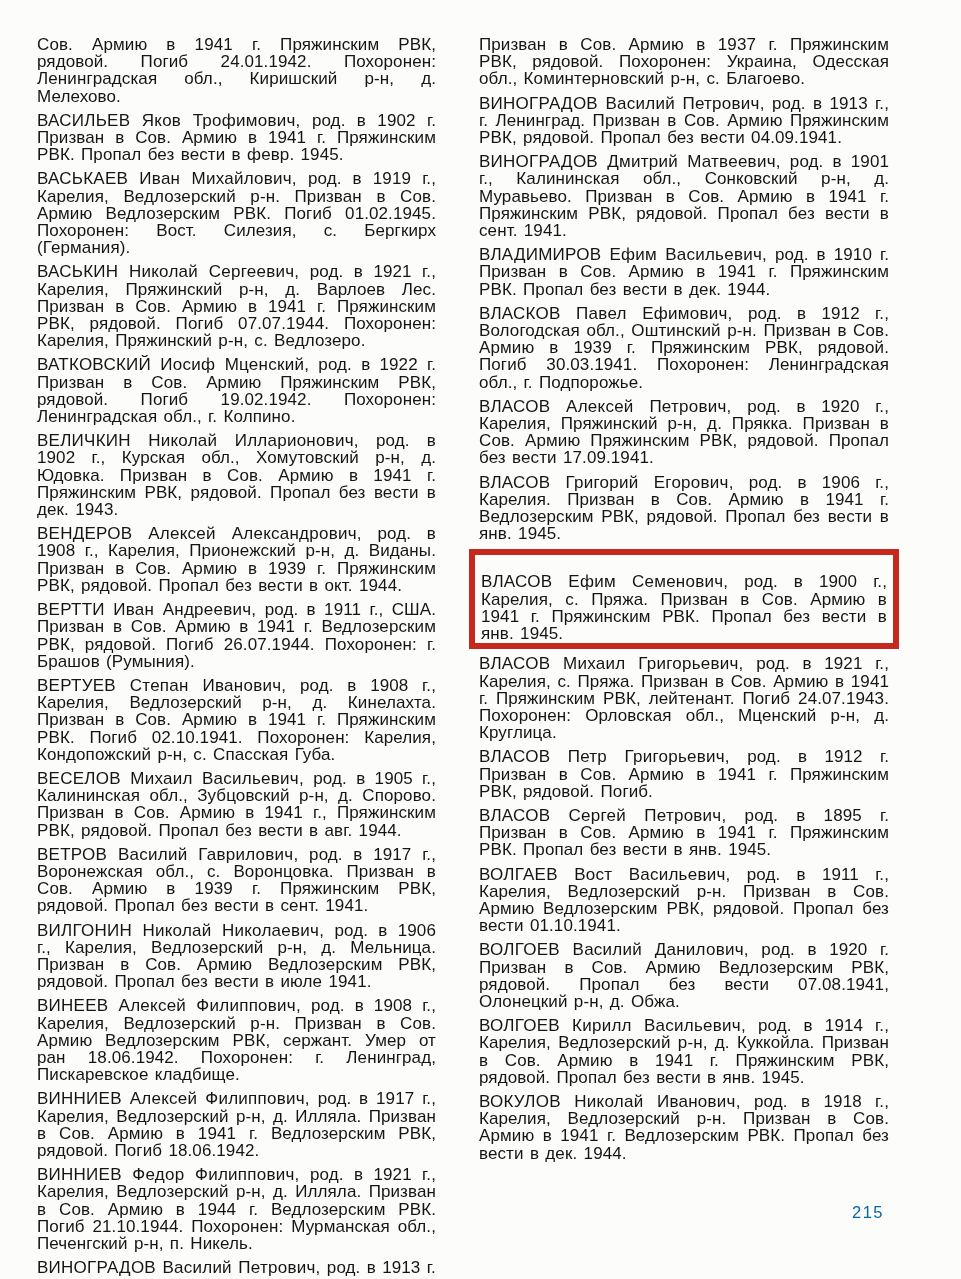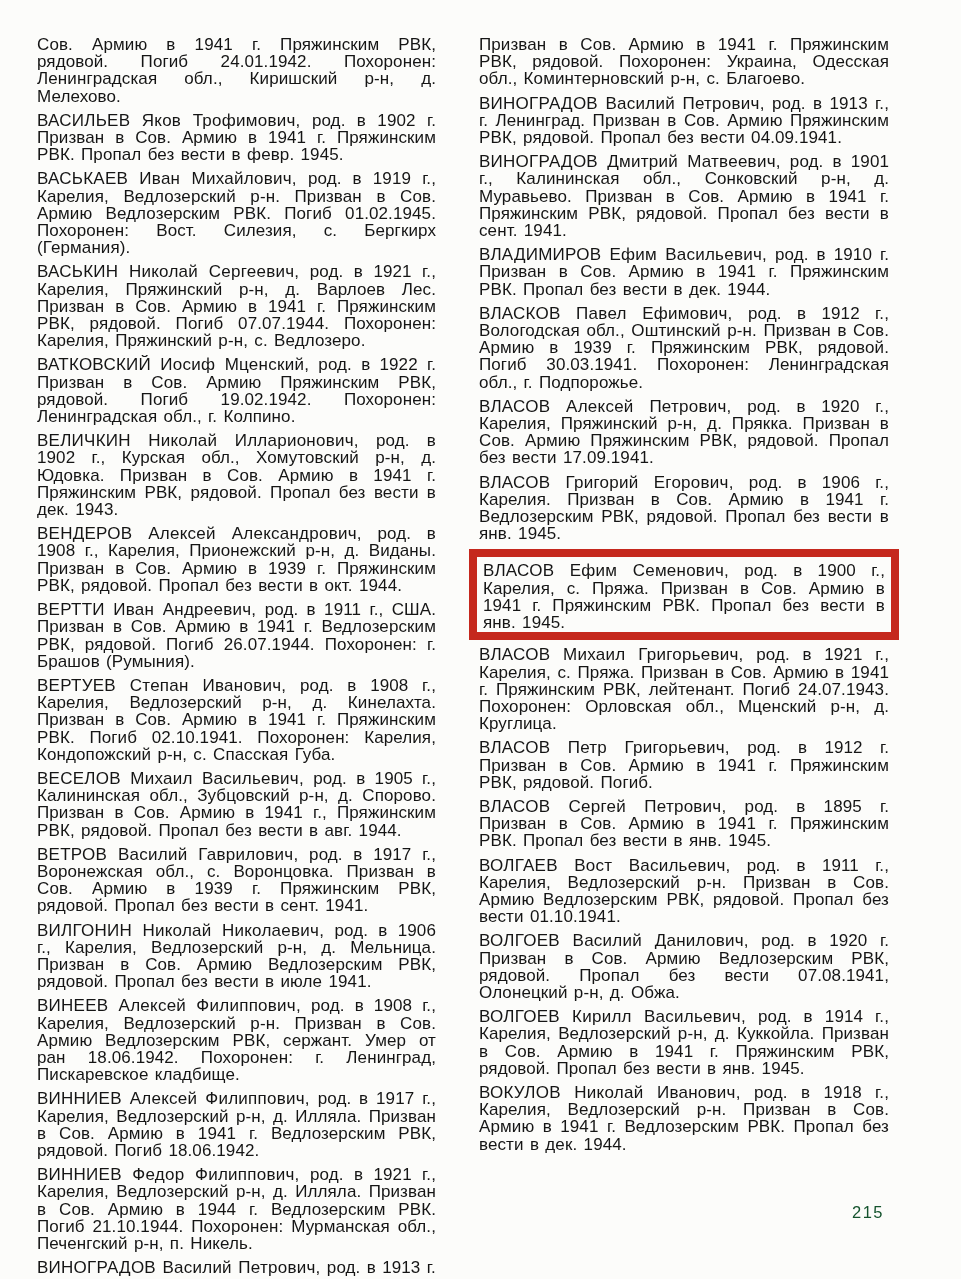--- a/index.html
+++ b/index.html
@@ -21,31 +21,31 @@
     font-size:17px;
     line-height:17.2px;
     letter-spacing:0.1px;
     word-spacing:1.5px;
   }
   .entry b{
     font-weight:400;
     letter-spacing:0.25px;
   }
   .highlight-box{
-    border:8px solid #000000;
+    border:6px solid #000000;
     margin:2px -10px 6px -10px;
-    padding:5px 6px 0 6px;
+    padding:18px 6px 0 6px;
   }
   .highlight-box .entry{margin-bottom:1px;}
   .page-num{
     position:absolute;
     left:852px;top:1203px;
     font-size:16.5px;
     letter-spacing:1.5px;
-    color:#14532d;
+    color:#0369a1;
   }
 </style>
 </head>
 <body>
 
 <div class="page">
   <div class="col col-left">
       <p class="entry">Сов. Армию в 1941 г. Пряжинским РВК, рядовой. Погиб 24.01.1942. Похоронен: Ленинградская обл., Киришский р-н, д. Мелехово.</p>
       <p class="entry"><b>ВАСИЛЬЕВ Яков Трофимович,</b> род. в 1902 г. Призван в Сов. Армию в 1941 г. Пряжинским РВК. Пропал без вести в февр. 1945.</p>
       <p class="entry"><b>ВАСЬКАЕВ Иван Михайлович,</b> род. в 1919 г., Карелия, Ведлозерский р-н. Призван в Сов. Армию Ведлозерским РВК. Погиб 01.02.1945. Похоронен: Вост. Силезия, с. Бергкирх (Германия).</p>
@@ -57,21 +57,21 @@
       <p class="entry"><b>ВЕРТУЕВ Степан Иванович,</b> род. в 1908 г., Карелия, Ведлозерский р-н, д. Кинелахта. Призван в Сов. Армию в 1941 г. Пряжинским РВК. Погиб 02.10.1941. Похоронен: Карелия, Кондопожский р-н, с. Спасская Губа.</p>
       <p class="entry"><b>ВЕСЕЛОВ Михаил Васильевич,</b> род. в 1905 г., Калининская обл., Зубцовский р-н, д. Спорово. Призван в Сов. Армию в 1941 г., Пряжинским РВК, рядовой. Пропал без вести в авг. 1944.</p>
       <p class="entry"><b>ВЕТРОВ Василий Гаврилович,</b> род. в 1917 г., Воронежская обл., с. Воронцовка. Призван в Сов. Армию в 1939 г. Пряжинским РВК, рядовой. Пропал без вести в сент. 1941.</p>
       <p class="entry"><b>ВИЛГОНИН Николай Николаевич,</b> род. в 1906 г., Карелия, Ведлозерский р-н, д. Мельница. Призван в Сов. Армию Ведлозерским РВК, рядовой. Пропал без вести в июле 1941.</p>
       <p class="entry"><b>ВИНЕЕВ Алексей Филиппович,</b> род. в 1908 г., Карелия, Ведлозерский р-н. Призван в Сов. Армию Ведлозерским РВК, сержант. Умер от ран 18.06.1942. Похоронен: г. Ленинград, Пискаревское кладбище.</p>
       <p class="entry"><b>ВИННИЕВ Алексей Филиппович,</b> род. в 1917 г., Карелия, Ведлозерский р-н, д. Илляла. Призван в Сов. Армию в 1941 г. Ведлозерским РВК, рядовой. Погиб 18.06.1942.</p>
       <p class="entry"><b>ВИННИЕВ Федор Филиппович,</b> род. в 1921 г., Карелия, Ведлозерский р-н, д. Илляла. Призван в Сов. Армию в 1944 г. Ведлозерским РВК. Погиб 21.10.1944. Похоронен: Мурманская обл., Печенгский р-н, п. Никель.</p>
       <p class="entry"><b>ВИНОГРАДОВ Василий Петрович,</b> род. в 1913 г.</p>
     </div>
   <div class="col col-right">
-      <p class="entry">Призван в Сов. Армию в 1941 г. Пряжинским РВК, рядовой. Похоронен: Украина, Одесская обл., Коминтерновский р-н, с. Благоево.</p>
+      <p class="entry">Призван в Сов. Армию в 1937 г. Пряжинским РВК, рядовой. Похоронен: Украина, Одесская обл., Коминтерновский р-н, с. Благоево.</p>
       <p class="entry"><b>ВИНОГРАДОВ Василий Петрович,</b> род. в 1913 г., г. Ленинград. Призван в Сов. Армию Пряжинским РВК, рядовой. Пропал без вести 04.09.1941.</p>
       <p class="entry"><b>ВИНОГРАДОВ Дмитрий Матвеевич,</b> род. в 1901 г., Калининская обл., Сонковский р-н, д. Муравьево. Призван в Сов. Армию в 1941 г. Пряжинским РВК, рядовой. Пропал без вести в сент. 1941.</p>
       <p class="entry"><b>ВЛАДИМИРОВ Ефим Васильевич,</b> род. в 1910 г. Призван в Сов. Армию в 1941 г. Пряжинским РВК. Пропал без вести в дек. 1944.</p>
       <p class="entry"><b>ВЛАСКОВ Павел Ефимович,</b> род. в 1912 г., Вологодская обл., Оштинский р-н. Призван в Сов. Армию в 1939 г. Пряжинским РВК, рядовой. Погиб 30.03.1941. Похоронен: Ленинградская обл., г. Подпорожье.</p>
       <p class="entry"><b>ВЛАСОВ Алексей Петрович,</b> род. в 1920 г., Карелия, Пряжинский р-н, д. Прякка. Призван в Сов. Армию Пряжинским РВК, рядовой. Пропал без вести 17.09.1941.</p>
       <p class="entry"><b>ВЛАСОВ Григорий Егорович,</b> род. в 1906 г., Карелия. Призван в Сов. Армию в 1941 г. Ведлозерским РВК, рядовой. Пропал без вести в янв. 1945.</p>
       <div class="highlight-box" style="border-color: rgb(197, 40, 29);">
         <p class="entry"><b>ВЛАСОВ Ефим Семенович,</b> род. в 1900 г., Карелия, с. Пряжа. Призван в Сов. Армию в 1941 г. Пряжинским РВК. Пропал без вести в янв. 1945.</p>
       </div>
       <p class="entry"><b>ВЛАСОВ Михаил Григорьевич,</b> род. в 1921 г., Карелия, с. Пряжа. Призван в Сов. Армию в 1941 г. Пряжинским РВК, лейтенант. Погиб 24.07.1943. Похоронен: Орловская обл., Мценский р-н, д. Круглица.</p>

